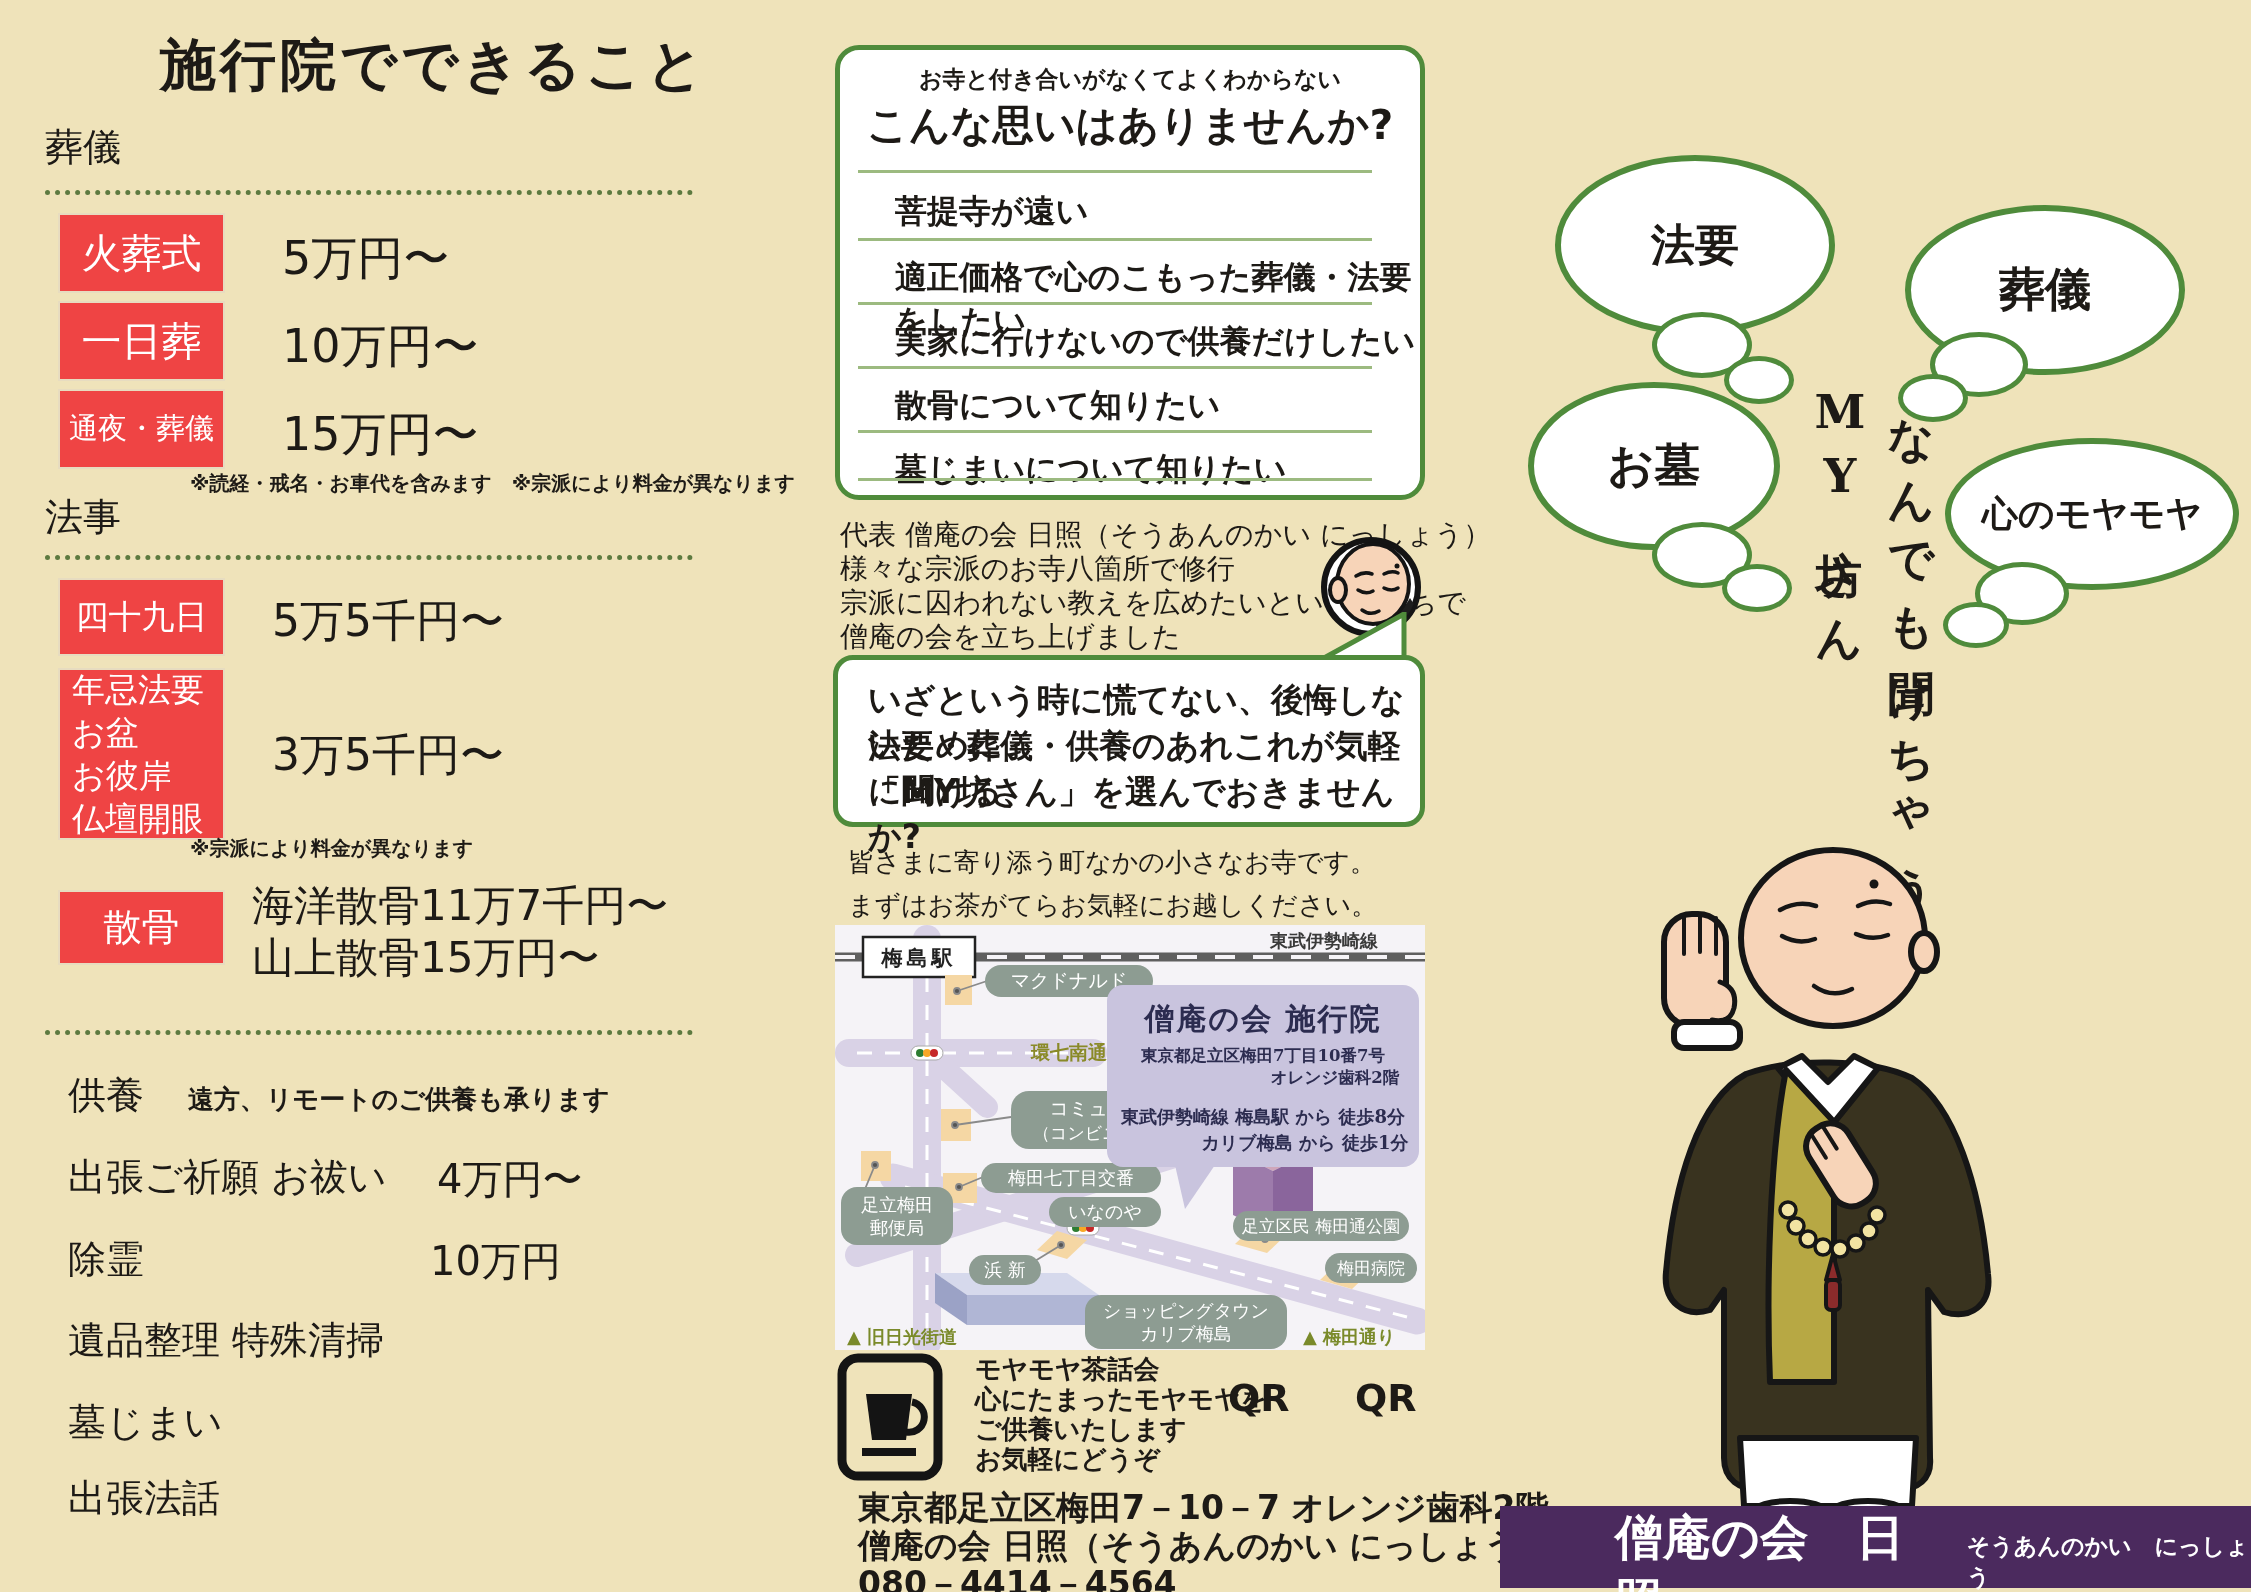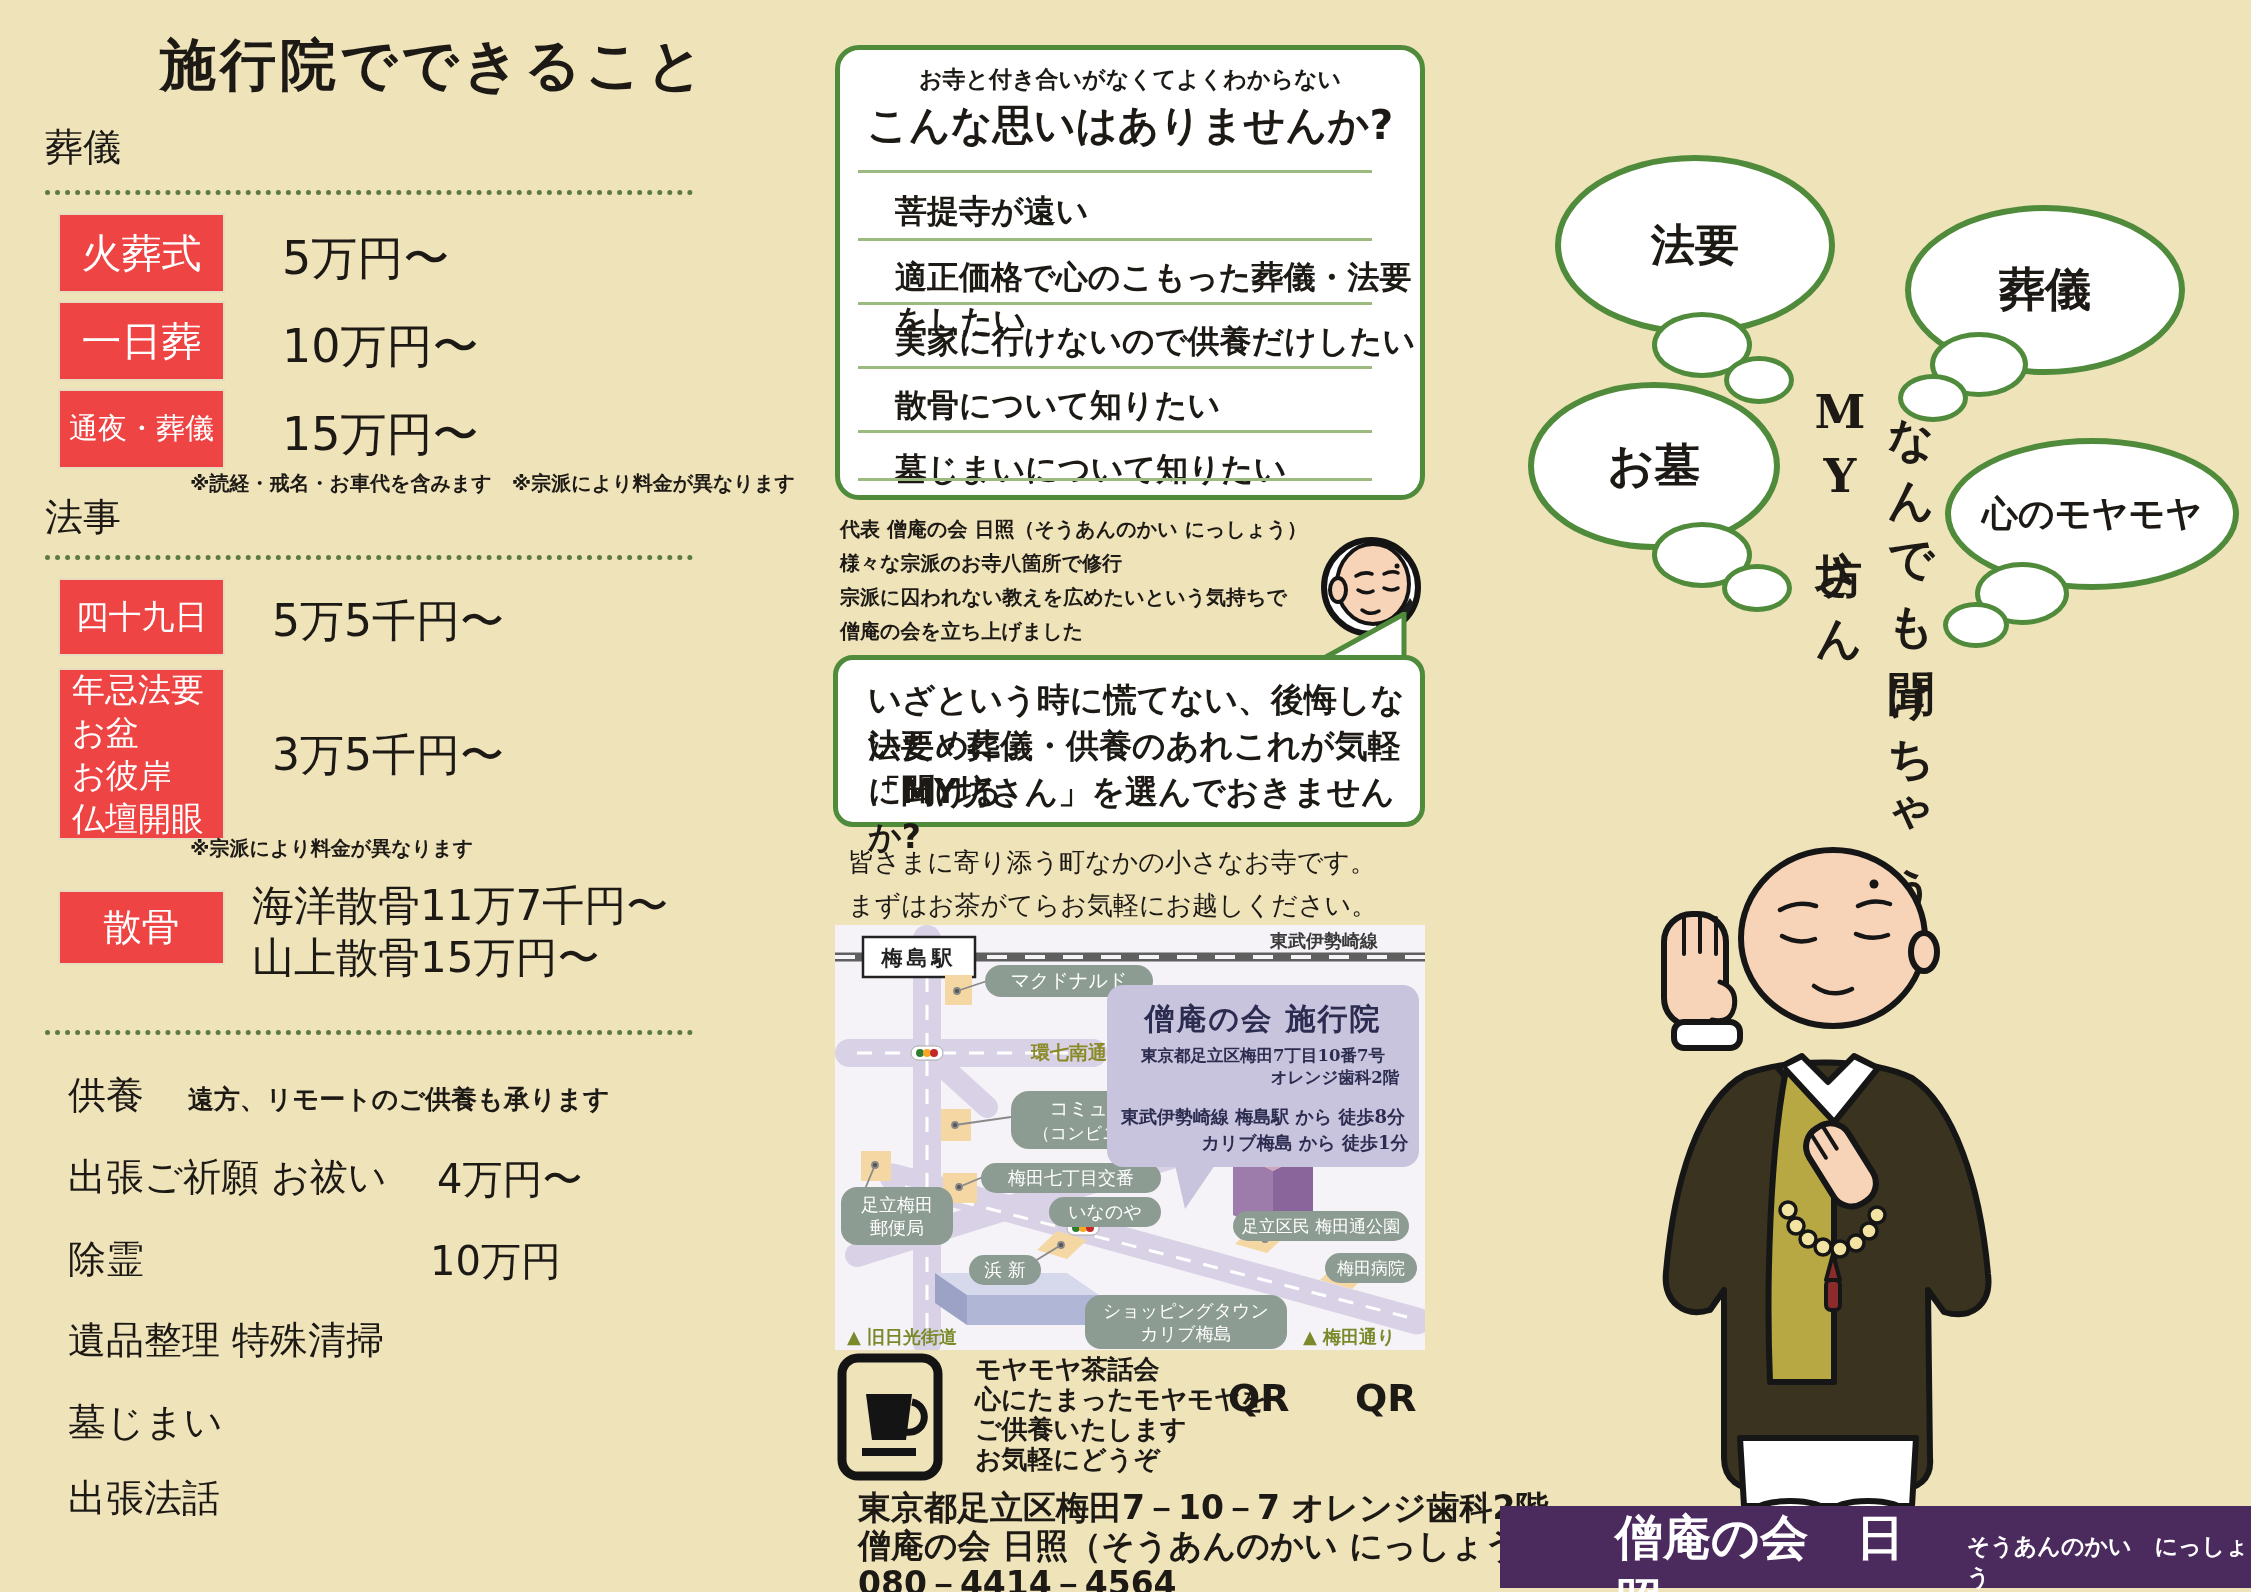--- a/index.html
+++ b/index.html
@@ -12,21 +12,21 @@
   .lp-head{font-size:38px;}
   .dotline{border-top:5px dotted #5d7a40;width:648px;left:45px;}
   .badge{left:58px;width:167px;background:#ef4444;color:#fff;display:flex;align-items:center;justify-content:center;text-align:center;box-shadow:0 0 0 2px #e7dcc0 inset;}
   .price{font-size:46px;}
   .note{font-size:20px;font-weight:bold;}
   .svc{font-size:38px;text-align:center;}
   
   .cbox{left:835px;top:45px;width:590px;height:455px;background:#fff;border:5px solid #4f8b3b;border-radius:24px;box-sizing:border-box;}
   .cdiv{left:18px;width:514px;border-top:3px solid #9cba80;position:absolute;}
   .citem{left:55px;position:absolute;font-size:32px;font-weight:bold;}
-  .intro{font-size:20px;font-weight:bold;}
+  .intro{font-size:28px;font-weight:normal;}
   .gbubble{left:833px;top:655px;width:592px;height:172px;background:#fff;border:5px solid #4f8b3b;border-radius:20px;box-sizing:border-box;}
   .gbline{position:absolute;left:30px;font-size:33px;font-weight:bold;}
   .invite{font-size:26px;font-weight:normal;}
   
   .mapwrap{left:835px;top:925px;width:590px;height:425px;}
   svg text{font-family:"DejaVu Serif",serif;}
   
   .tea-line{font-size:26px;font-weight:bold;}
   .qr{font-size:38px;font-weight:bold;}
   .foot{font-size:33px;font-weight:bold;}

